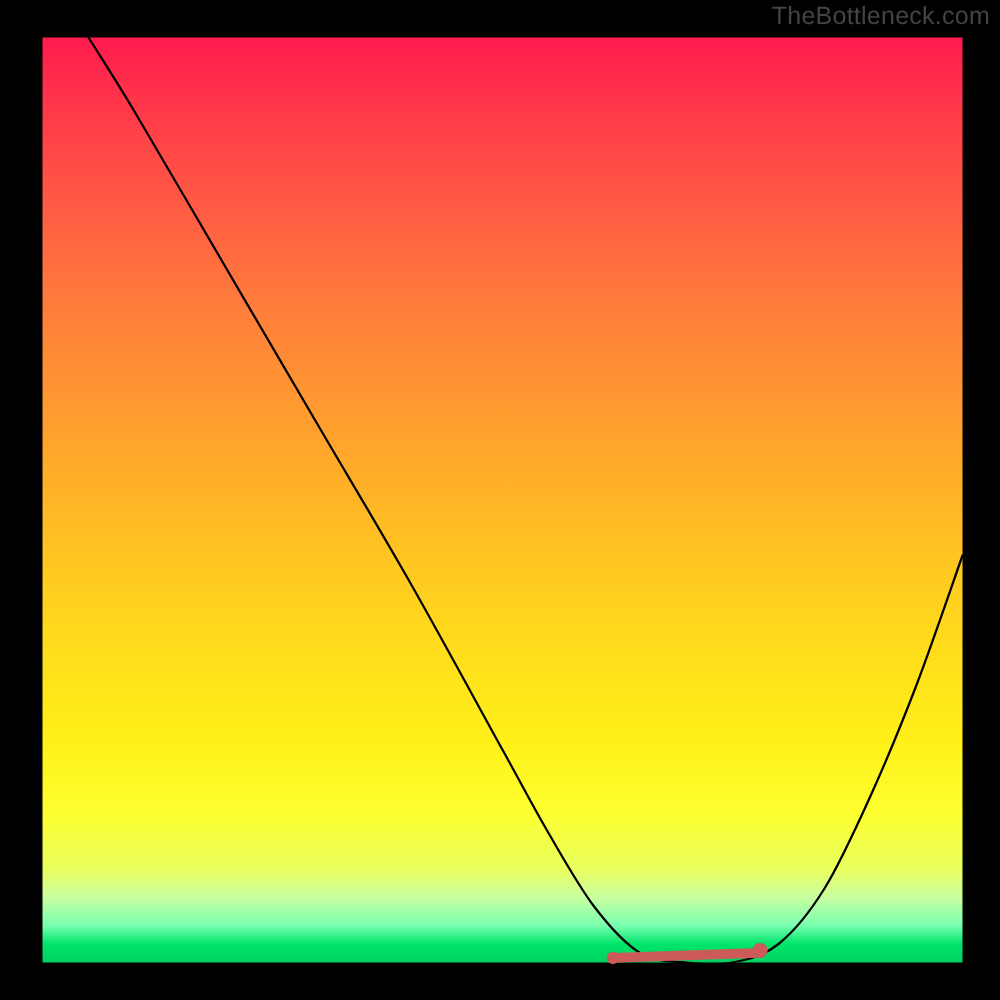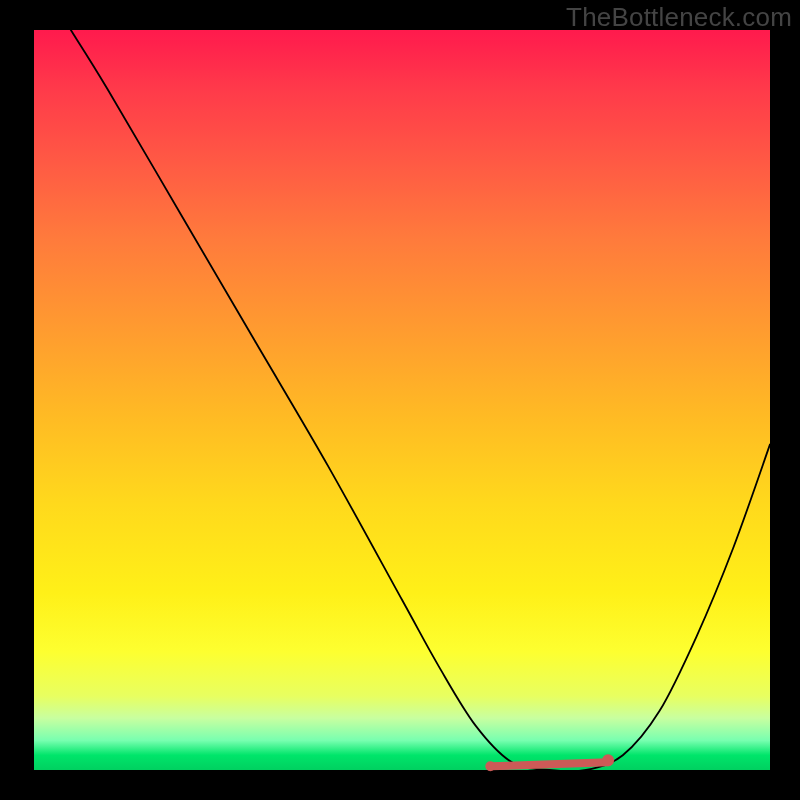--- a/index.html
+++ b/index.html
@@ -11,21 +11,21 @@
     width: 800px;
     height: 800px;
     background: #000;
   }
 
   .attribution {
     position: absolute;
     top: 2px;
     right: 8px;
     color: #444;
-    font-size: 26px;
+    font-size: 20px;
     font-weight: 500;
     letter-spacing: 0.2px;
   }
 
   .plot {
     position: absolute;
     left: 34px;
     top: 30px;
     width: 736px;
     height: 740px;

